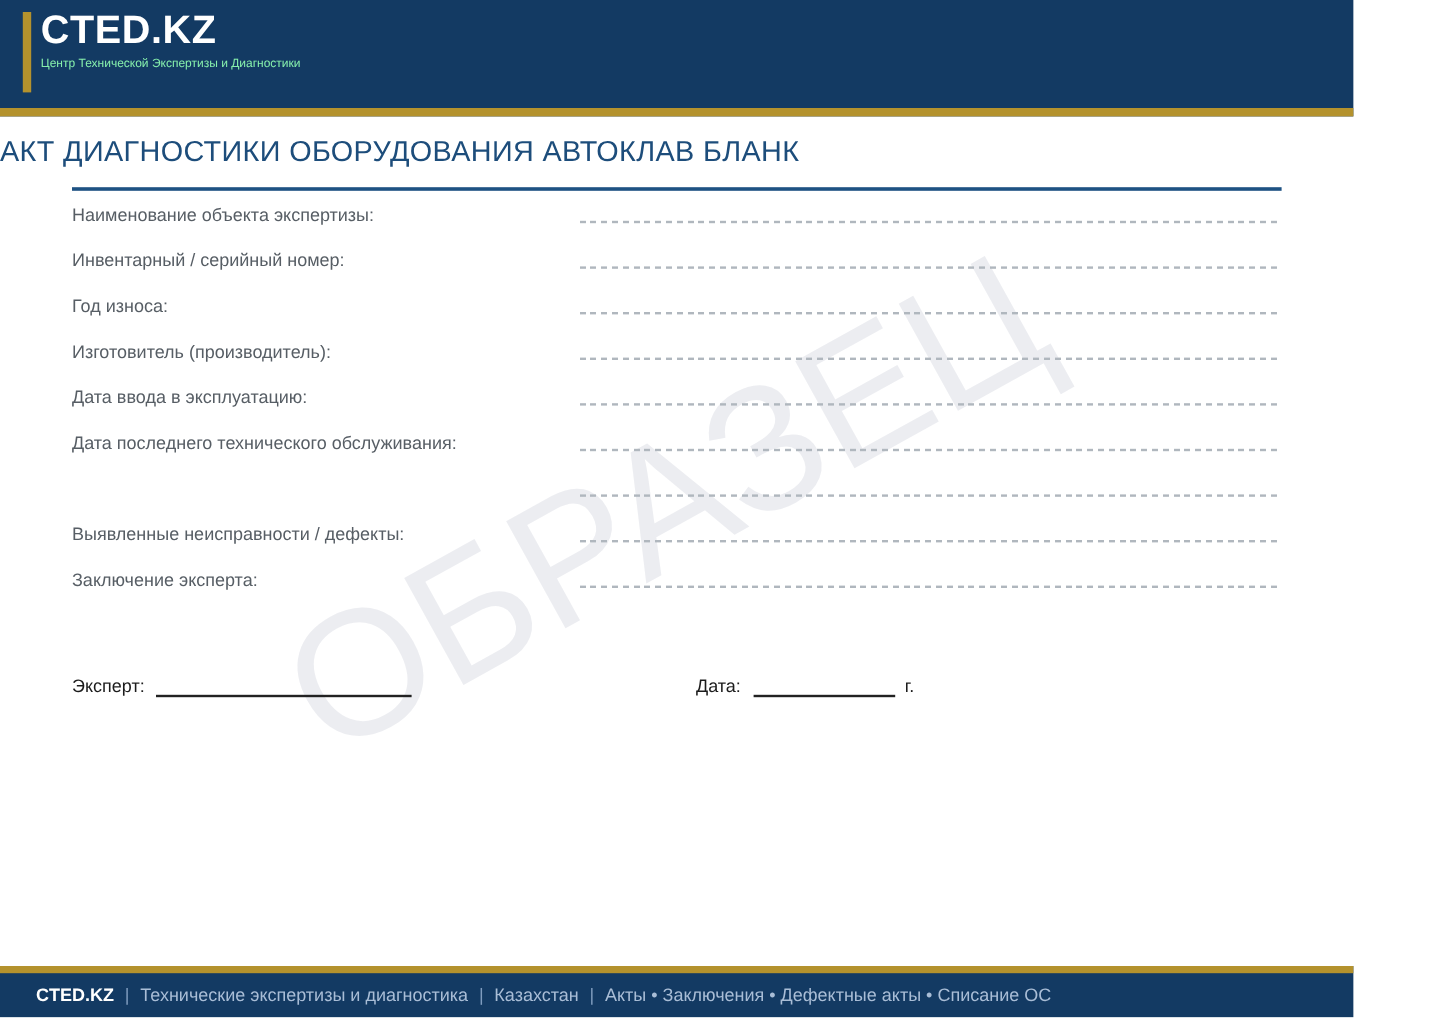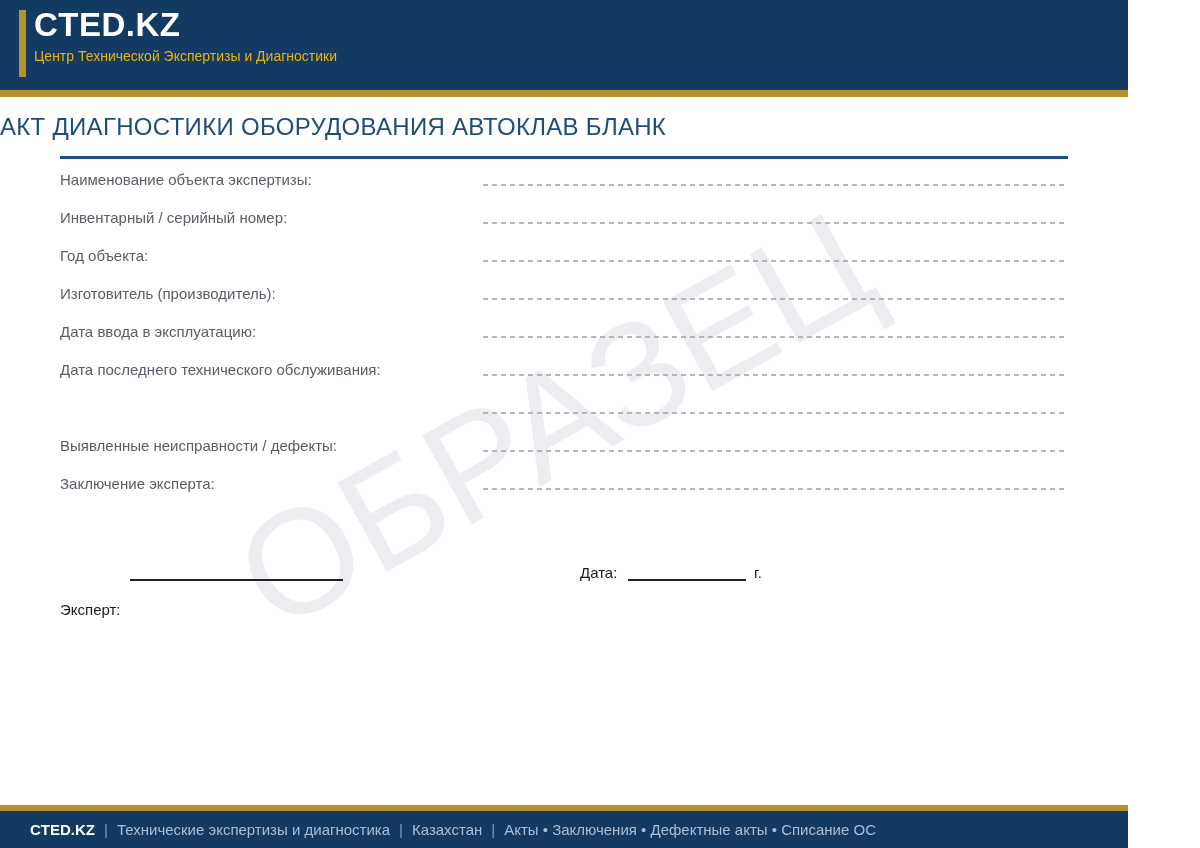--- a/index.html
+++ b/index.html
@@ -31,22 +31,22 @@
     position: absolute;
     left: 34px; top: 6px;
     font-size: 33px;
     font-weight: 700;
     color: #ffffff;
     letter-spacing: 0.5px;
   }
   .header-subtitle {
     position: absolute;
     left: 34px; top: 48px;
-    font-size: 14px;
-    color: #eab308;
+    font-size: 10px;
+    color: #86efac;
   }
   .header-right {
     position: absolute;
     left: 940px; top: 14px;
     font-size: 14px;
     line-height: 22px;
     color: #a9bdd6;
   }
   .header-right .site {
     color: #c9a032;
@@ -125,21 +125,21 @@
     position: relative;
     height: 32px;
   }
   .sig-label { position: absolute; top: 4px; }
   .sig-line {
     position: absolute;
     top: 19px;
     height: 2px;
     background: #222222;
   }
-  .lbl-expert { left: 0; margin-top: 37px; }
+  .lbl-expert { left: 0; }
   .line-expert { left: 70px; width: 213px; }
   .lbl-date { left: 520px; }
   .line-date { left: 568px; width: 118px; }
   .sfx-date { position: absolute; left: 694px; top: 4px; }
   .lbl-position { left: 0; }
   .line-position { left: 90px; width: 198px; }
   .lbl-stamp { left: 520px; }
 
   
   .footer {
@@ -181,21 +181,21 @@
   <div class="fields">
     <div class="field-row">
       <span class="field-label">Наименование объекта экспертизы:</span>
       <span class="field-line"></span>
     </div>
     <div class="field-row">
       <span class="field-label">Инвентарный / серийный номер:</span>
       <span class="field-line"></span>
     </div>
     <div class="field-row">
-      <span class="field-label">Год объекта:</span>
+      <span class="field-label">Год износа:</span>
       <span class="field-line"></span>
     </div>
     <div class="field-row">
       <span class="field-label">Изготовитель (производитель):</span>
       <span class="field-line"></span>
     </div>
     <div class="field-row">
       <span class="field-label">Дата ввода в эксплуатацию:</span>
       <span class="field-line"></span>
     </div>

